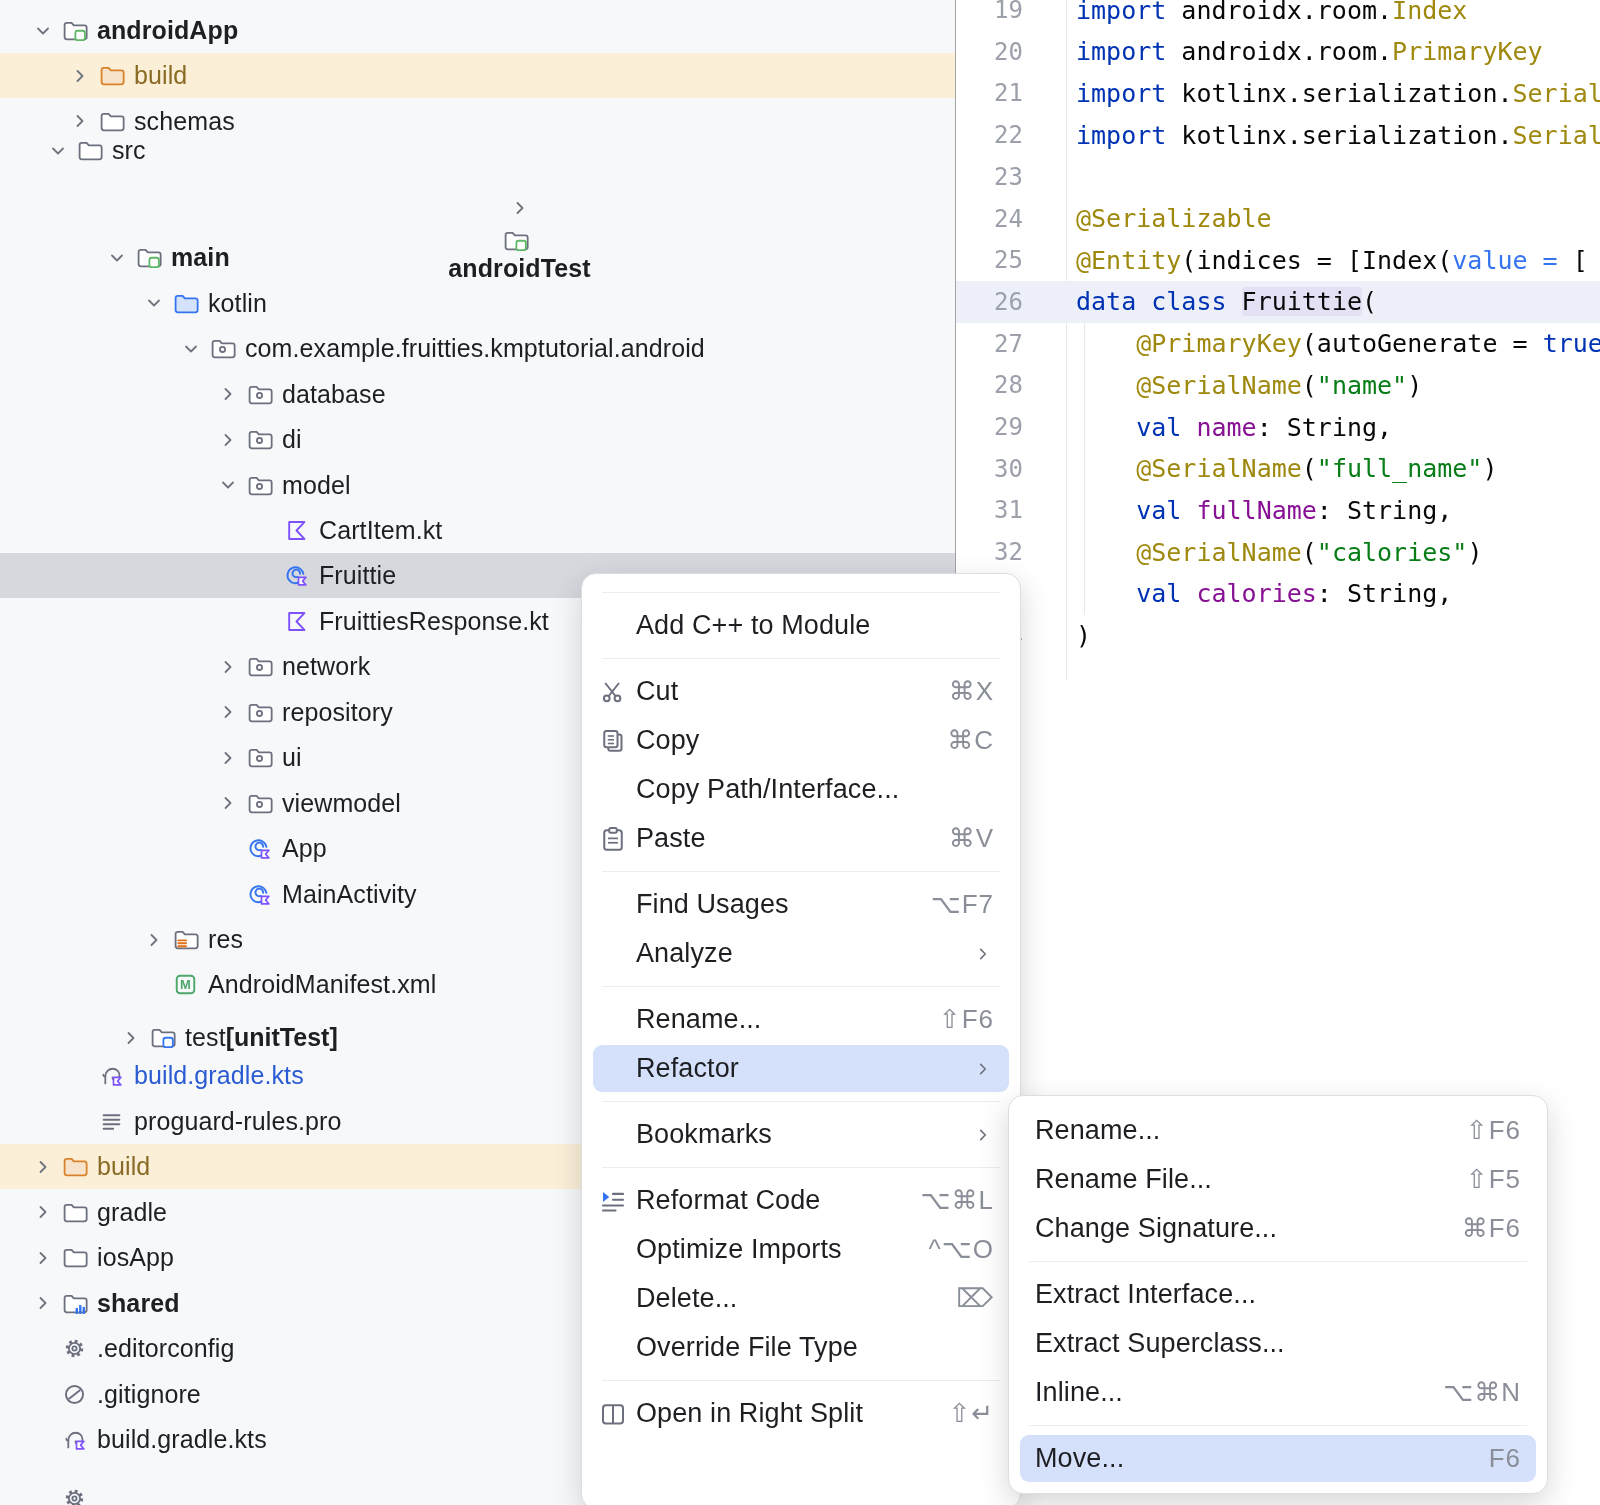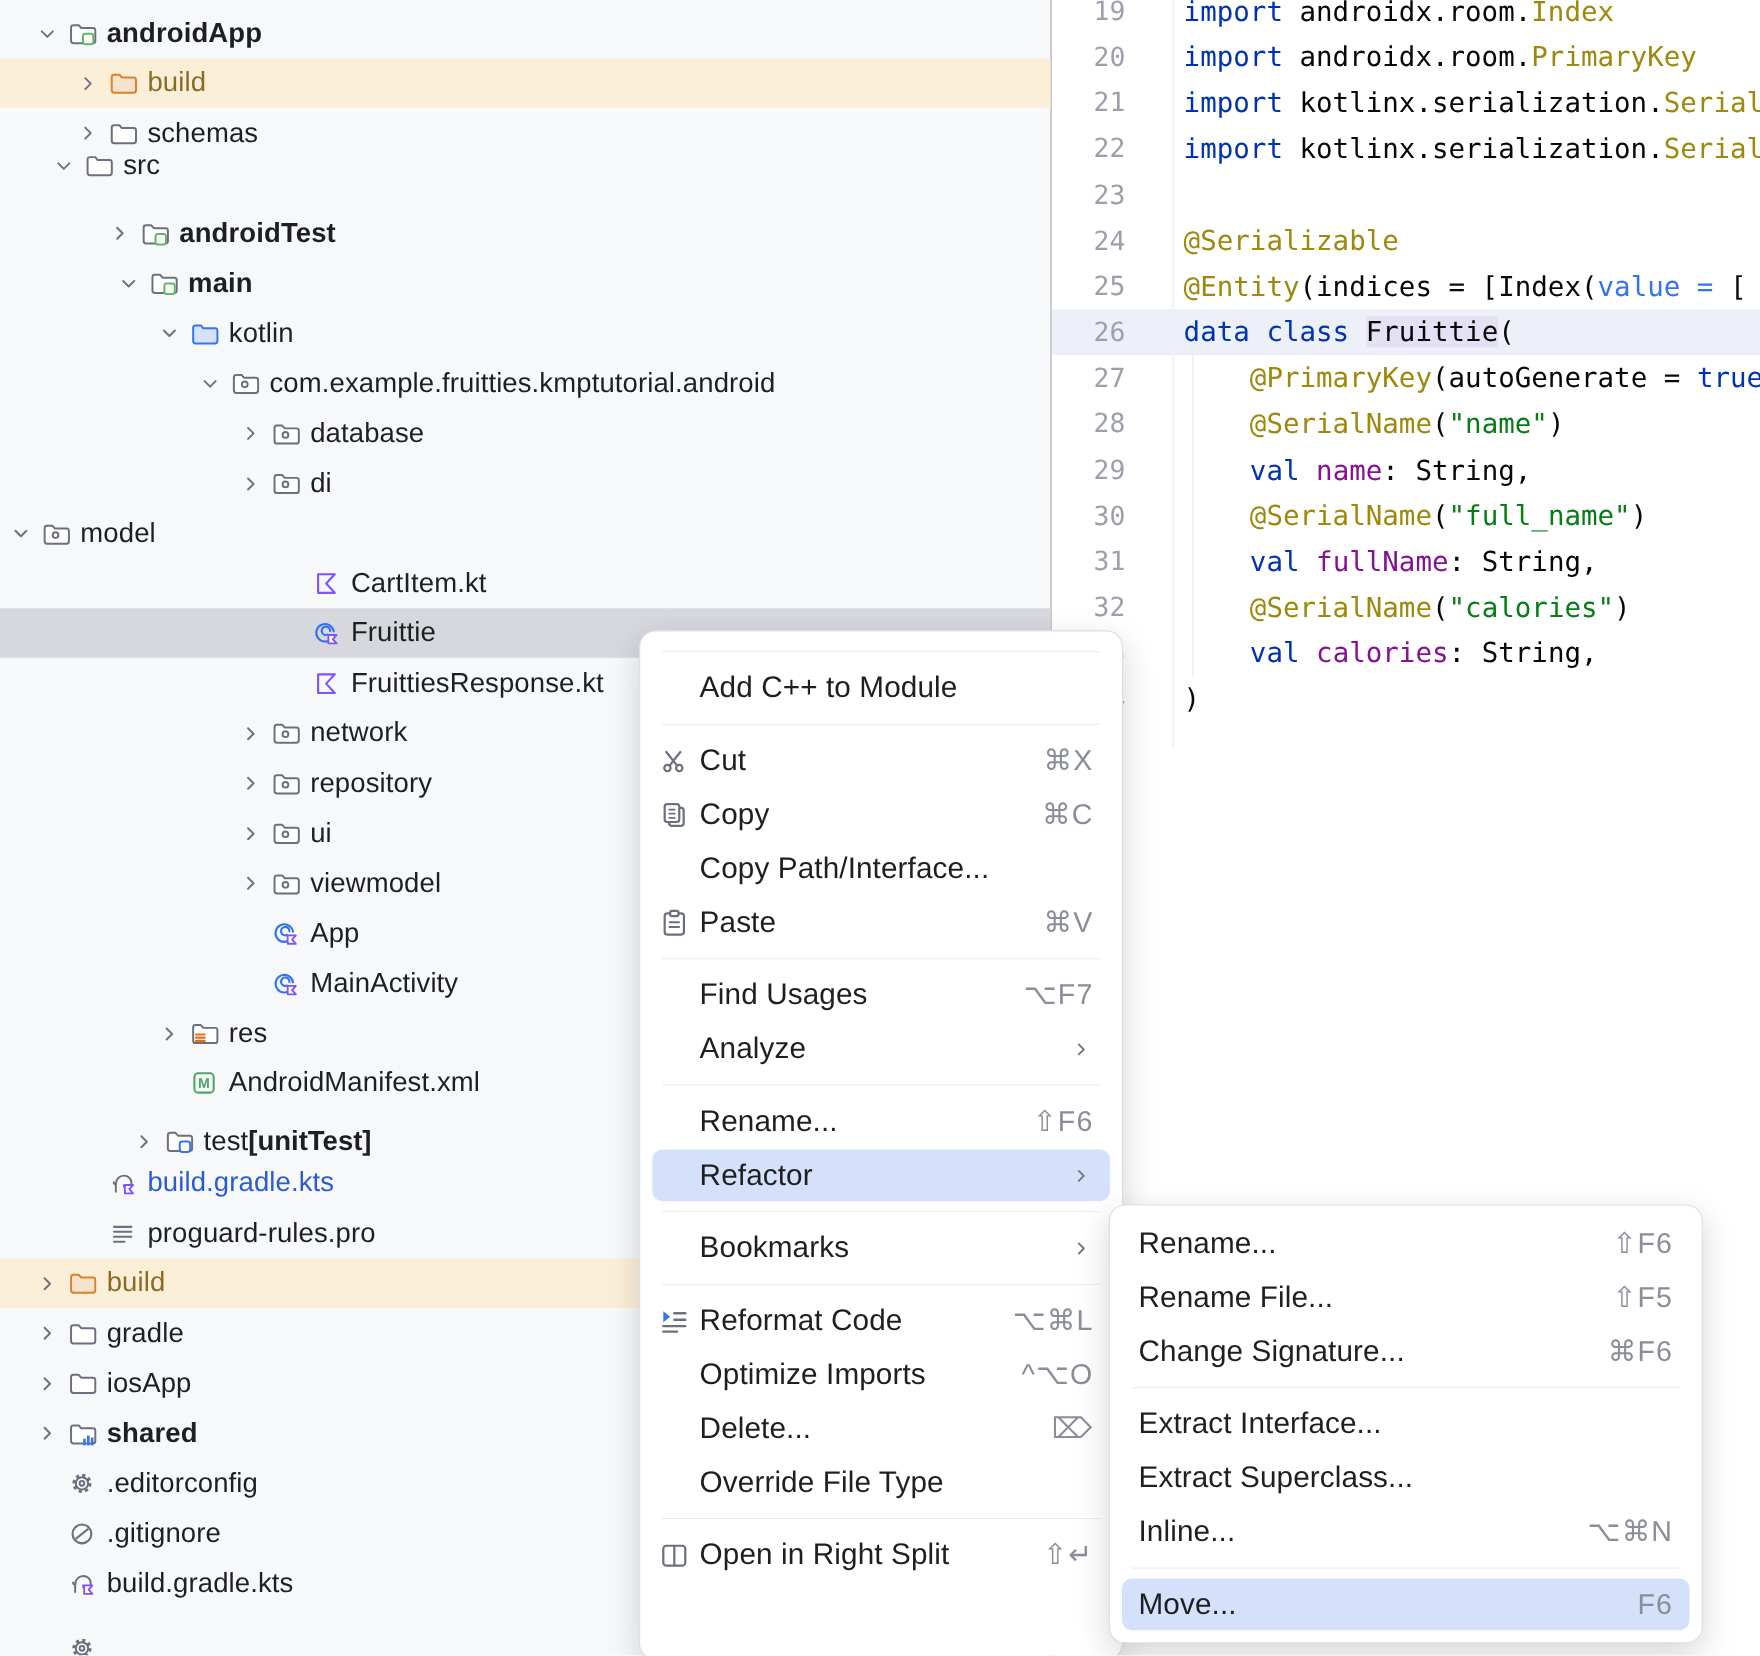--- a/index.html
+++ b/index.html
@@ -130,21 +130,21 @@
           <polyline points="7,9.5 12,14.5 17,9.5" fill="none" stroke="#6F737E" stroke-width="1.8" stroke-linecap="round" stroke-linejoin="round"></polyline>
         </svg>
       </span>
       <span class="ticon">
         <svg viewBox="0 0 24 24" xmlns="http://www.w3.org/2000/svg">
           <path d="M3.2 7.2c0-1.1.9-2 2-2h4.2l2 2.3h9.4c1.1 0 2 .9 2 2v8.3c0 1.1-.9 2-2 2H5.2c-1.1 0-2-.9-2-2Z" fill="#fff" stroke="#6C707E" stroke-width="1.6" stroke-linejoin="round"></path>
         </svg>
       </span>
       <span class="tlabel">src</span>
     </div>
-    <div class="trow" style="top: 189.8px; padding-left: 90px;">
+    <div class="trow" style="top: 189.8px; padding-left: 42px; flex-direction: column;">
       <span class="chev">
         <svg viewBox="0 0 24 24" xmlns="http://www.w3.org/2000/svg">
           <polyline points="9.5,7 14.5,12 9.5,17" fill="none" stroke="#6F737E" stroke-width="1.8" stroke-linecap="round" stroke-linejoin="round"></polyline>
         </svg>
       </span>
       <span class="ticon">
         <svg viewBox="0 0 24 24" xmlns="http://www.w3.org/2000/svg">
           <path d="M3.2 7.2c0-1.1.9-2 2-2h4.2l2 2.3h9.4c1.1 0 2 .9 2 2v8.3c0 1.1-.9 2-2 2H5.2c-1.1 0-2-.9-2-2Z" fill="#fff" stroke="#6C707E" stroke-width="1.6" stroke-linejoin="round"></path>
           <rect x="12.8" y="12.2" width="8.4" height="8.4" rx="2" fill="#fff" stroke="#5FB866" stroke-width="1.6"></rect>
         </svg>
@@ -213,21 +213,21 @@
         </svg>
       </span>
       <span class="ticon">
         <svg viewBox="0 0 24 24" xmlns="http://www.w3.org/2000/svg">
           <path d="M3.2 7.2c0-1.1.9-2 2-2h4.2l2 2.3h9.4c1.1 0 2 .9 2 2v8.3c0 1.1-.9 2-2 2H5.2c-1.1 0-2-.9-2-2Z" fill="#fff" stroke="#6C707E" stroke-width="1.6" stroke-linejoin="round"></path>
           <circle cx="12" cy="12.8" r="2.3" fill="#fff" stroke="#6C707E" stroke-width="1.6"></circle>
         </svg>
       </span>
       <span class="tlabel">di</span>
     </div>
-    <div class="trow" style="top: 462.5px; ">
+    <div class="trow" style="top: 462.5px; padding-left: 209px;">
       <span class="chev">
         <svg viewBox="0 0 24 24" xmlns="http://www.w3.org/2000/svg">
           <polyline points="7,9.5 12,14.5 17,9.5" fill="none" stroke="#6F737E" stroke-width="1.8" stroke-linecap="round" stroke-linejoin="round"></polyline>
         </svg>
       </span>
       <span class="ticon">
         <svg viewBox="0 0 24 24" xmlns="http://www.w3.org/2000/svg">
           <path d="M3.2 7.2c0-1.1.9-2 2-2h4.2l2 2.3h9.4c1.1 0 2 .9 2 2v8.3c0 1.1-.9 2-2 2H5.2c-1.1 0-2-.9-2-2Z" fill="#fff" stroke="#6C707E" stroke-width="1.6" stroke-linejoin="round"></path>
           <circle cx="12" cy="12.8" r="2.3" fill="#fff" stroke="#6C707E" stroke-width="1.6"></circle>
         </svg>

